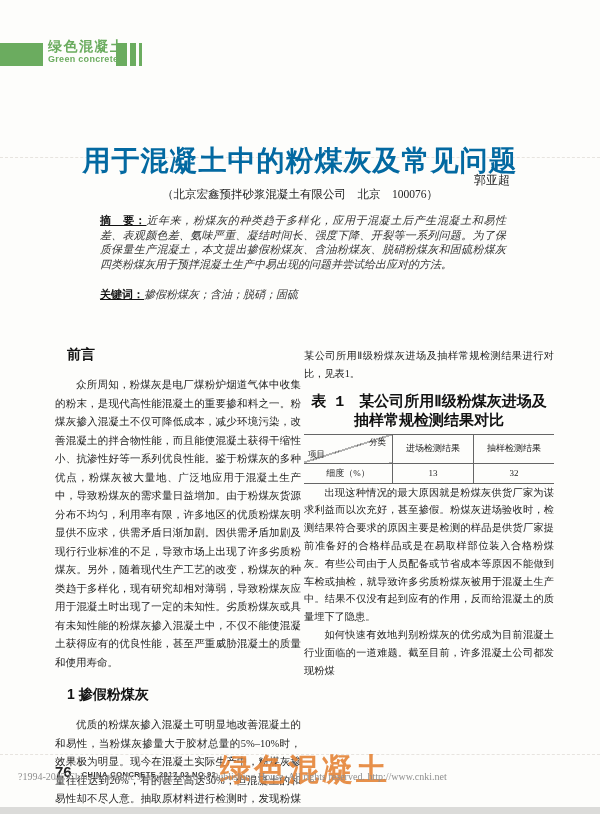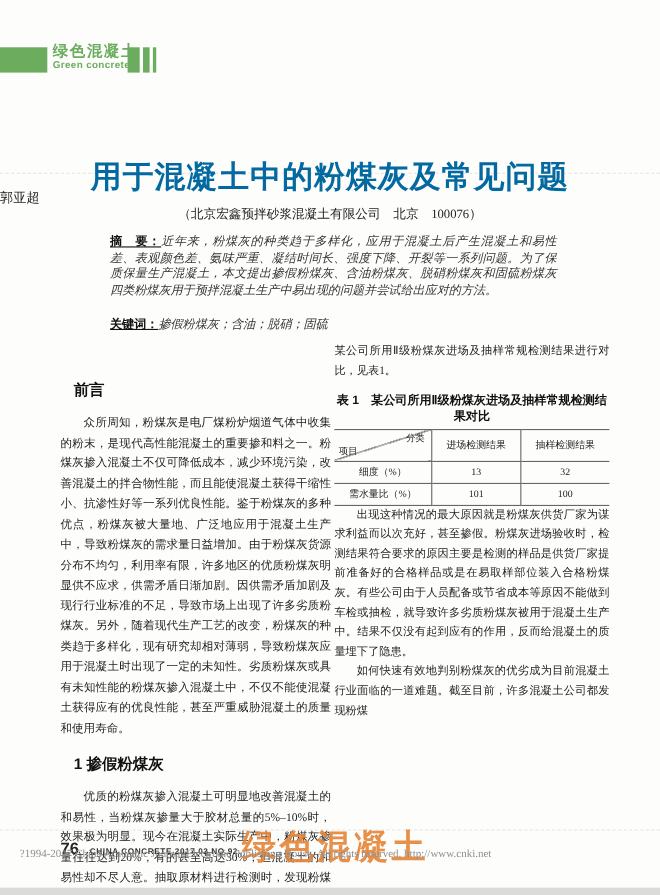--- a/index.html
+++ b/index.html
@@ -18,40 +18,40 @@
   .brand-bars i{display:block;height:100%;background:#6BAC5F;}
   .bar-a{width:11px;}.bar-b{width:6px;}.bar-c{width:3px;}
   
   .crease{position:absolute;left:0;width:600px;border-top:1px dashed #e7e4df;}
   .crease-1{top:157px;}
   .crease-2{top:754px;}
   
   .title{position:absolute;top:123px;left:0;width:600px;text-align:center;
     font-family:"Liberation Sans",sans-serif;font-weight:bold;font-size:28px;
     letter-spacing:1px;color:#0369a1;}
-  .author{position:absolute;top:172px;left:0;width:510px;text-align:left;font-size:12px;color:#222;}
+  .author{position:absolute;top:172px;left:0;width:510px;text-align:right;font-size:12px;color:#222;}
   .affiliation{position:absolute;top:187px;left:0;width:600px;text-align:center;font-size:11.5px;color:#222;}
   
   .abstract{position:absolute;left:100px;top:213px;width:406px;
     font-size:11px;line-height:14.5px;text-align:justify;color:#333;}
   .abstract .label,.keywords .label{font-weight:bold;font-style:normal;font-family:"Liberation Sans",sans-serif;font-size:11px;color:#111;text-decoration:underline;}
   .kai{font-style:italic;}
   .keywords{position:absolute;left:100px;top:287px;width:406px;font-size:11px;color:#333;}
   
   .col{position:absolute;}
   .col-left{left:55px;top:334px;width:246px;}
-  .col-right{left:304px;top:311px;width:250px;}
+  .col-right{left:304px;top:347px;width:250px;}
   .sec-head{font-family:"Liberation Sans",sans-serif;font-weight:bold;font-size:14px;color:#111;margin:12px;}
   p.body{margin:0;font-size:10.5px;line-height:18.5px;text-align:justify;color:#1d1d1d;word-break:break-all;}
   .col-right p.body{font-size:10.2px;line-height:17.8px;}
   .mt12{margin-top:12px;}
   .mt14{margin-top:14px;}
   .ind{text-indent:2em;}
   
-  .tbl-caption{font-family:Liberation Sans, sans-serif;font-weight:bold;font-size:11px;
+  .tbl-caption{font-family:Liberation Mono, monospace;font-weight:bold;font-size:15px;
     text-align:center;margin-top:9px;color:#111;}
   table.dtable{border-collapse:collapse;width:100%;margin-top:4px;
     border-top:1.5px solid #444;border-bottom:1.5px solid #444;
     font-size:9px;color:#222;table-layout:fixed;}
   table.dtable th,table.dtable td{border:1px solid #666;padding:0;text-align:center;vertical-align:middle;font-weight:normal;}
   table.dtable tr>*:first-child{border-left:none;width:88px;}
   table.dtable tr>*:last-child{border-right:none;}
   table.dtable thead th{height:28px;}
   table.dtable tbody td{height:19px;}
   th.corner{position:relative;
@@ -120,25 +120,20 @@
         <th>进场检测结果</th>
         <th>抽样检测结果</th>
       </tr>
     </thead>
     <tbody>
       <tr>
         <td>细度（%）</td>
         <td>13</td>
         <td>32</td>
       </tr>
-      <tr>
-        <td>需水量比（%）</td>
-        <td>101</td>
-        <td>100</td>
-      </tr>
     </tbody>
   </table>
 
   <p class="body ind mt12">出现这种情况的最大原因就是粉煤灰供货厂家为谋求利益而以次充好，甚至掺假。粉煤灰进场验收时，检测结果符合要求的原因主要是检测的样品是供货厂家提前准备好的合格样品或是在易取样部位装入合格粉煤灰。有些公司由于人员配备或节省成本等原因不能做到车检或抽检，就导致许多劣质粉煤灰被用于混凝土生产中。结果不仅没有起到应有的作用，反而给混凝土的质量埋下了隐患。</p>
   <p class="body ind">如何快速有效地判别粉煤灰的优劣成为目前混凝土行业面临的一道难题。截至目前，许多混凝土公司都发现粉煤</p>
 </div>
 
 <div class="footer-line">
   <span class="page-num">76</span>
   <span class="journal-info">CHINA CONCRETE   2017.02   NO.92</span>

